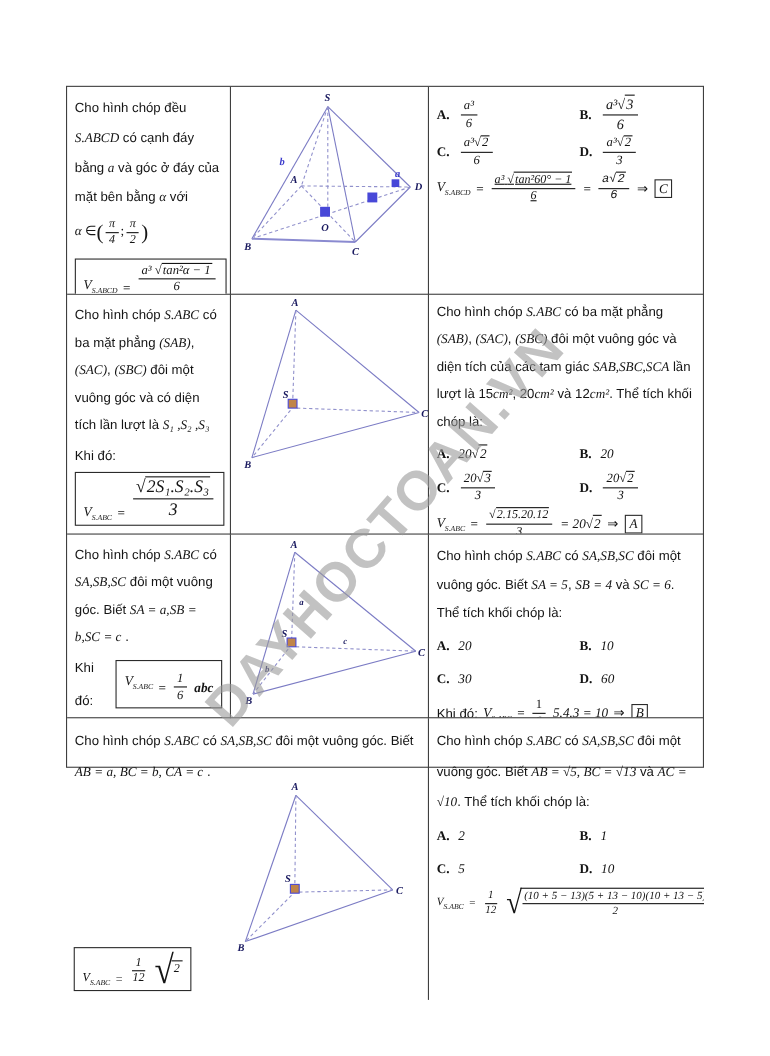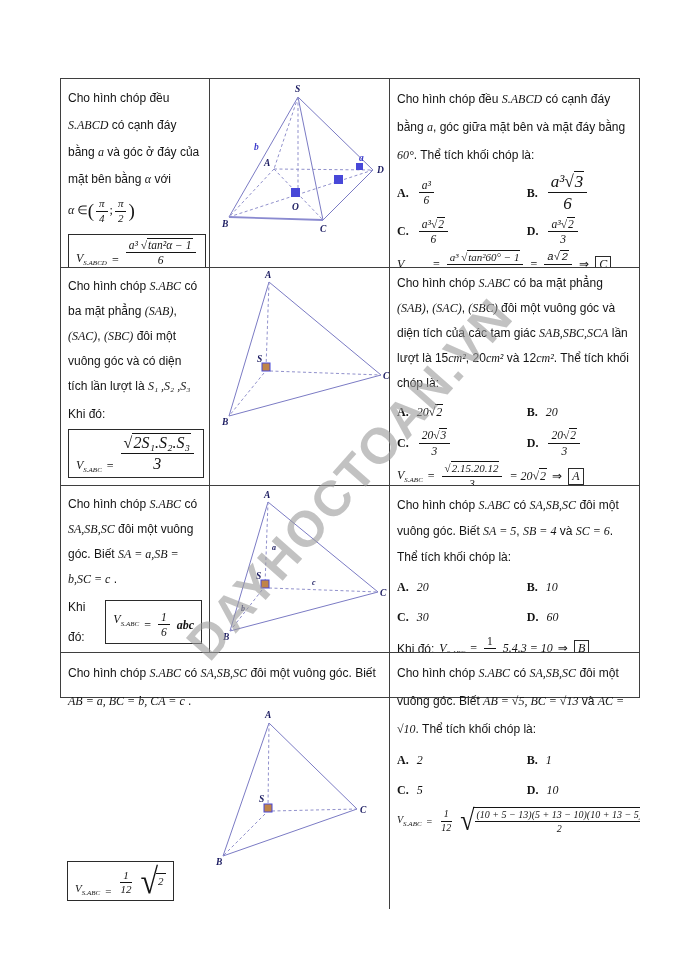--- a/index.html
+++ b/index.html
@@ -99,32 +99,31 @@
         <text class="fl" x="12" y="148">B</text>
         <text class="fl" x="110" y="153">C</text>
         <text class="fl" x="167" y="94">D</text>
         <text class="fl" x="82" y="131">O</text>
         <text class="fl flb" x="44" y="71">b</text>
         <text class="fl flb" x="149" y="82">a</text>
       </svg>
     </div>
 
     <div class="cell b-b" style="left:329px;top:0;width:250px;height:189px;">
-      <p class="p" style="line-height:28px;"><span>Cho hình chóp đều </span><span class="m">S.ABCD</span><span> có cạnh đáy bằng </span><span class="m">a</span><span>, góc giữa mặt bên và mặt đáy bằng </span><span class="m">60°</span><span>. Thể tích khối chóp là:</span></p>
       <div class="choices">
         <div class="choice">
             <span class="clabel">A.</span>
             <span class="frac m" style="font-size:11.5px;">
               <span class="num">a³</span>
               <span class="den">6</span>
             </span>
           </div>
         <div class="choice">
             <span class="clabel">B.</span>
-            <span class="frac m" style="font-size:17px;">
+            <span class="frac m" style="font-size:13px;">
               <span class="num"><span>a³</span><span class="sr"><span class="sg up">√</span><span class="rb">3</span></span></span>
               <span class="den">6</span>
             </span>
           </div>
         <div class="choice">
             <span class="clabel">C.</span>
             <span class="frac m" style="font-size:11.5px;">
               <span class="num"><span>a³</span><span class="sr"><span class="sg up">√</span><span class="rb">2</span></span></span>
               <span class="den">6</span>
             </span>
@@ -133,21 +132,21 @@
             <span class="clabel">D.</span>
             <span class="frac m" style="font-size:11.5px;">
               <span class="num"><span>a³</span><span class="sr"><span class="sg up">√</span><span class="rb">2</span></span></span>
               <span class="den">3</span>
             </span>
           </div>
       </div>
       <div class="sol m">
         <span><span>V</span><sub>S.ABCD</sub></span>
         <span class="up">=</span>
-        <span class="frac" style="font-size:11px;">
+        <span class="frac" style="font-size:11px;text-decoration:underline;">
             <span class="num"><span>a³</span> <span class="sr"><span class="sg up">√</span><span class="rb">tan²60° − 1</span></span></span>
             <span class="den">6</span>
           </span>
         <span class="up">=</span>
         <span class="frac" style="font-size:11px;font-family:Liberation Mono, monospace;">
             <span class="num"><span>a</span><span class="sr"><span class="sg up">√</span><span class="rb">2</span></span></span>
             <span class="den">6</span>
           </span>
         <span class="up">⇒</span>
         <span class="ansbox">C</span>

